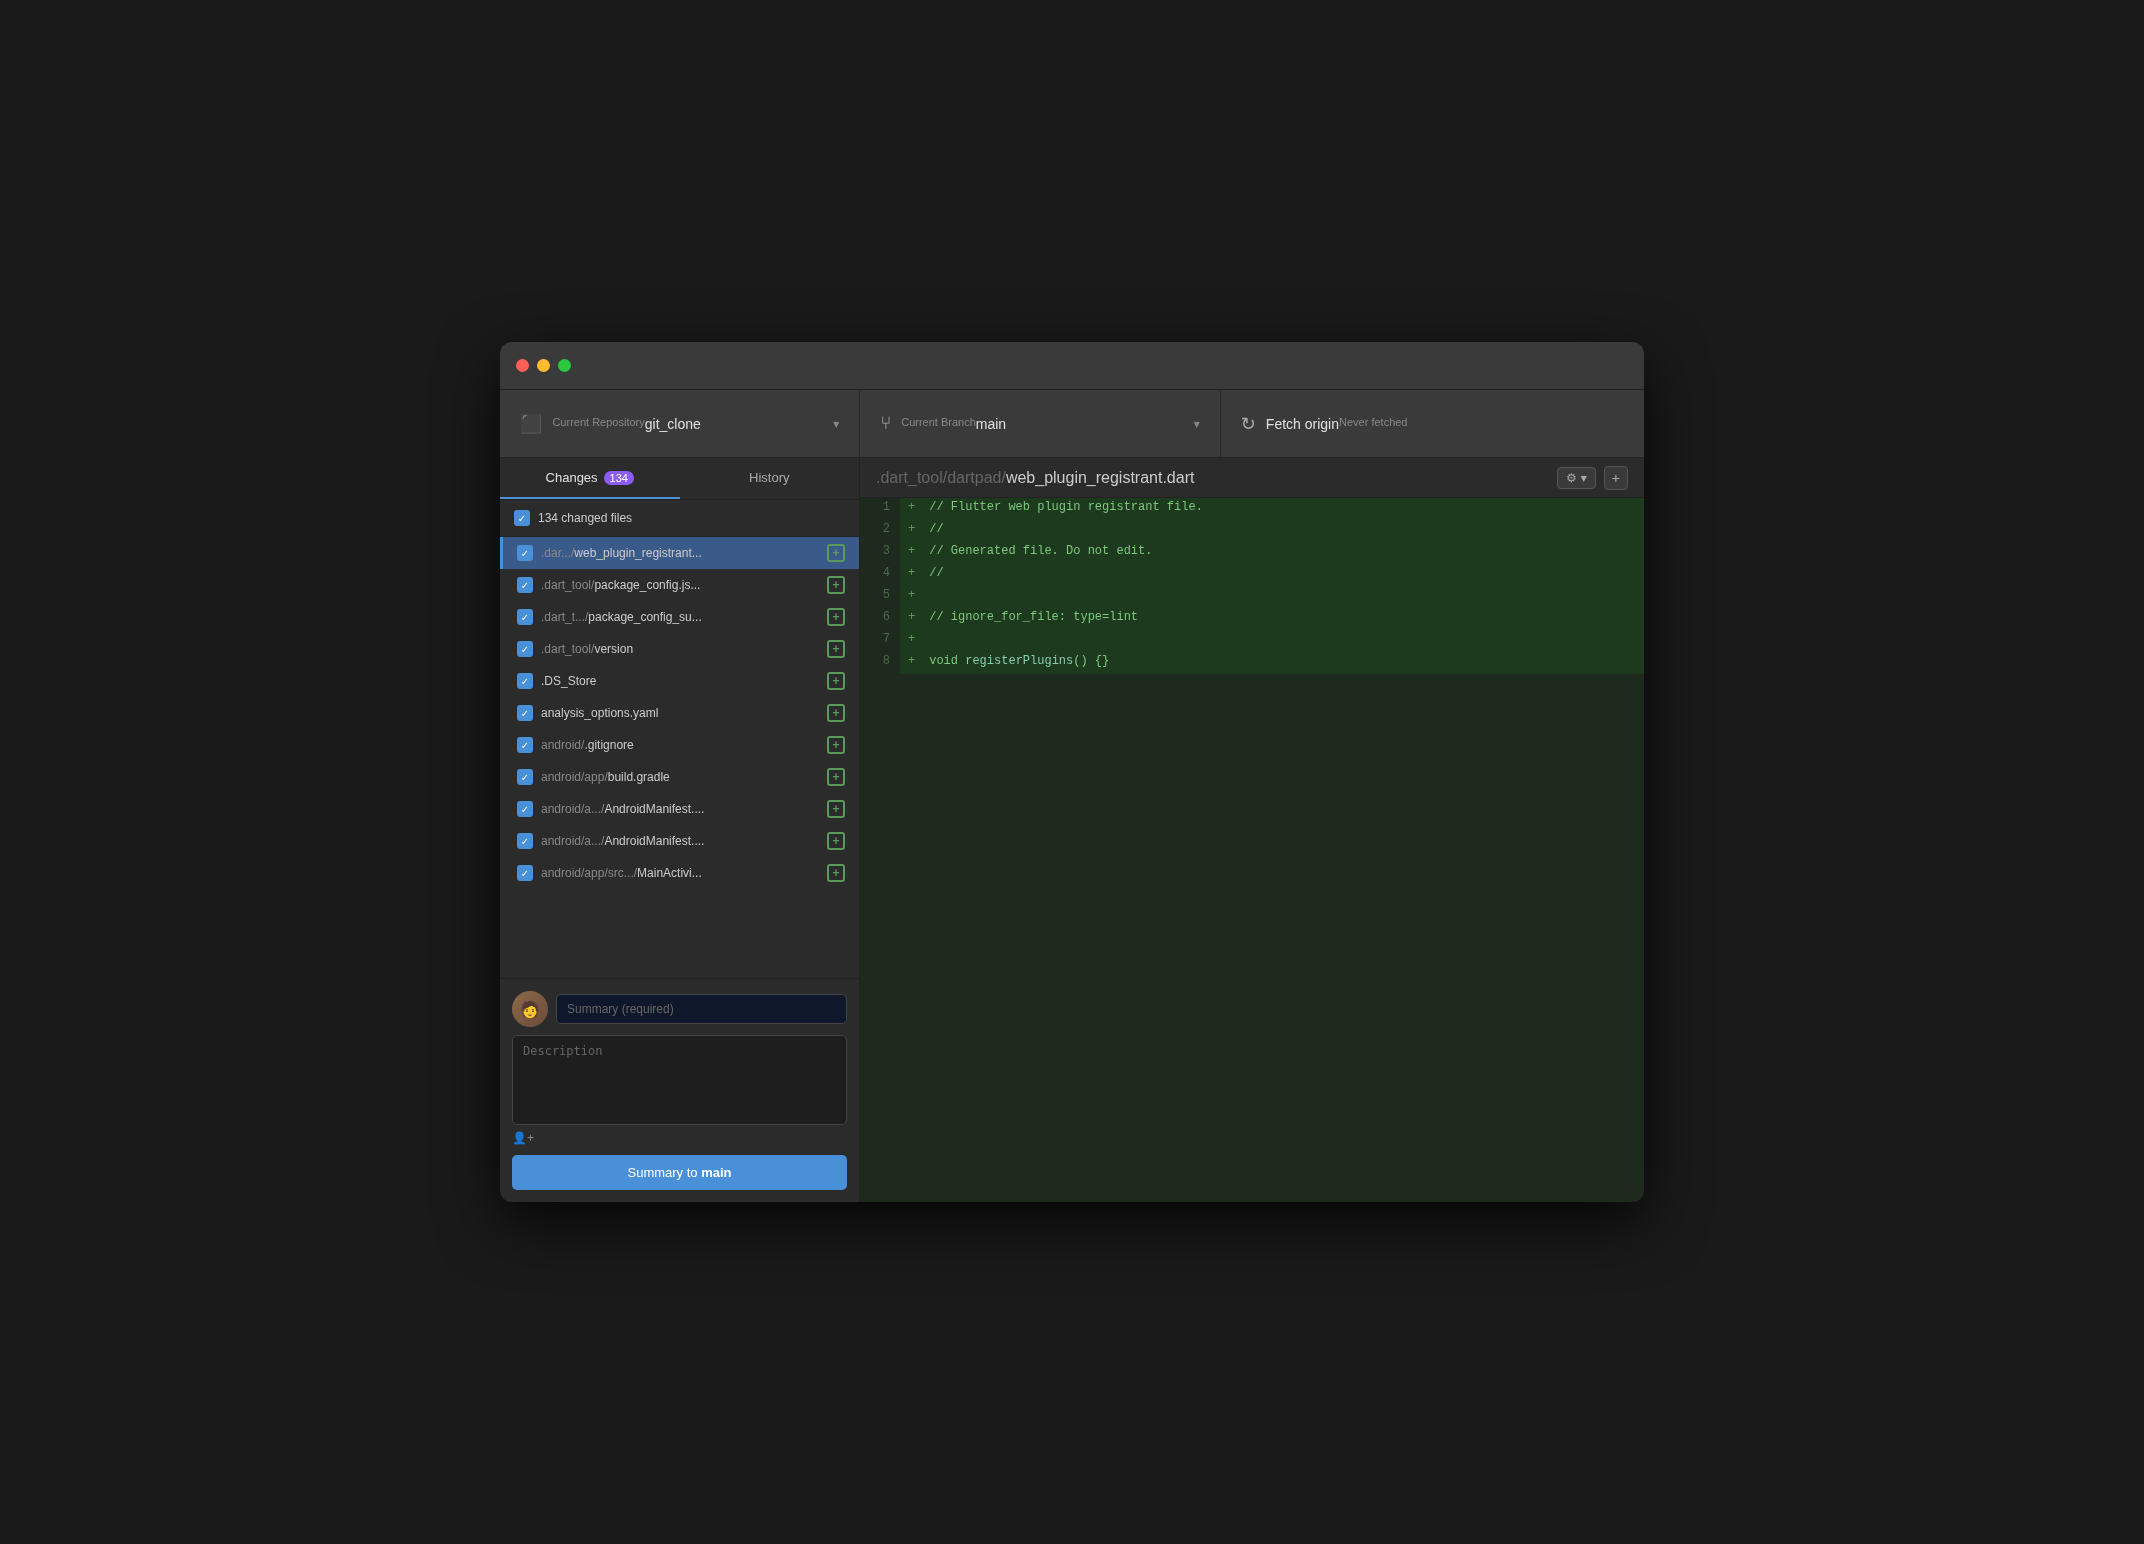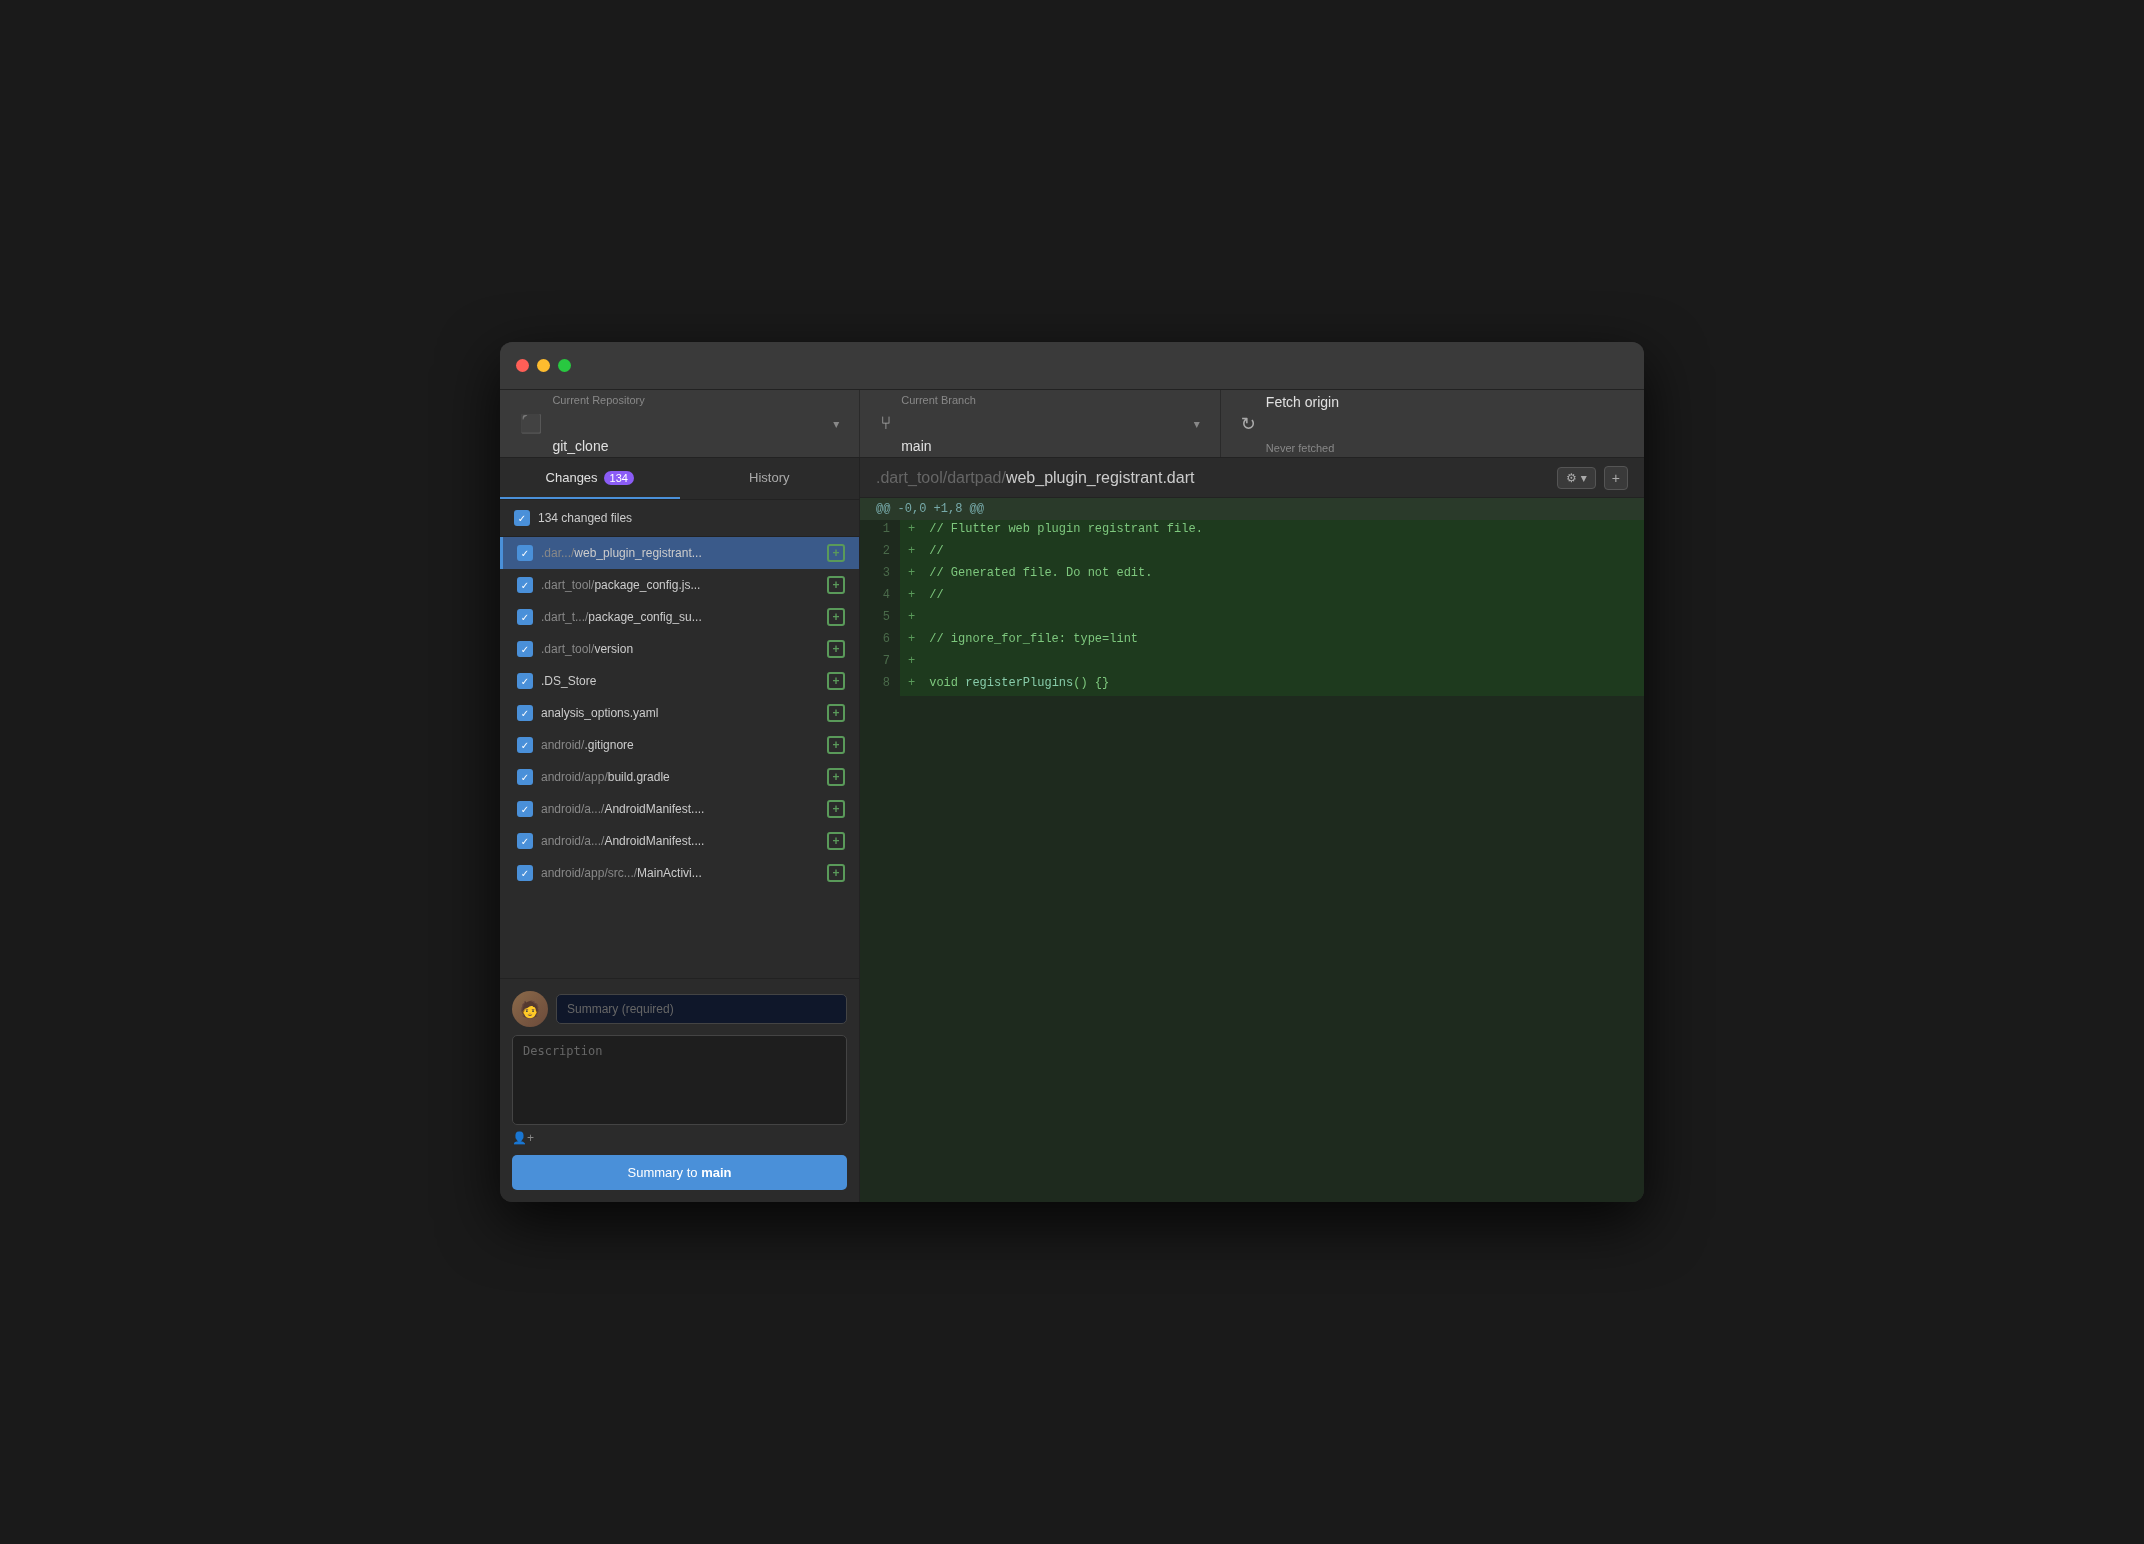--- a/index.html
+++ b/index.html
@@ -64,23 +64,22 @@
     .toolbar-section:last-child {
       border-right: none;
     }
     .toolbar-icon {
       color: #aaa;
       font-size: 18px;
       flex-shrink: 0;
     }
     .toolbar-text {
       display: flex;
-      flex-direction: column;
-      flex: 1;
-      gap: 32px;
+      flex-direction: row;
+      flex: 1;
     }
     .toolbar-label {
       font-size: 11px;
       color: #888;
     }
     .toolbar-value {
       font-size: 14px;
       color: #e0e0e0;
       font-weight: 500;
     }
@@ -605,21 +604,20 @@
         <div class="diff-actions">
           <button class="diff-action-btn">
             <span>⚙</span>
             <span>▾</span>
           </button>
           <button class="diff-add-btn">+</button>
         </div>
       </div>
 
       <div class="diff-content">
-        <div class="diff-hunk-header">@@ -0,0 +1,8 @@</div>
 
         <div class="diff-line">
           <span class="diff-line-num">1</span>
           <span class="diff-plus">+</span>
           <span class="diff-line-content added">// Flutter web plugin registrant file.</span>
         </div>
         <div class="diff-line">
           <span class="diff-line-num">2</span>
           <span class="diff-plus">+</span>
           <span class="diff-line-content added">//</span>

